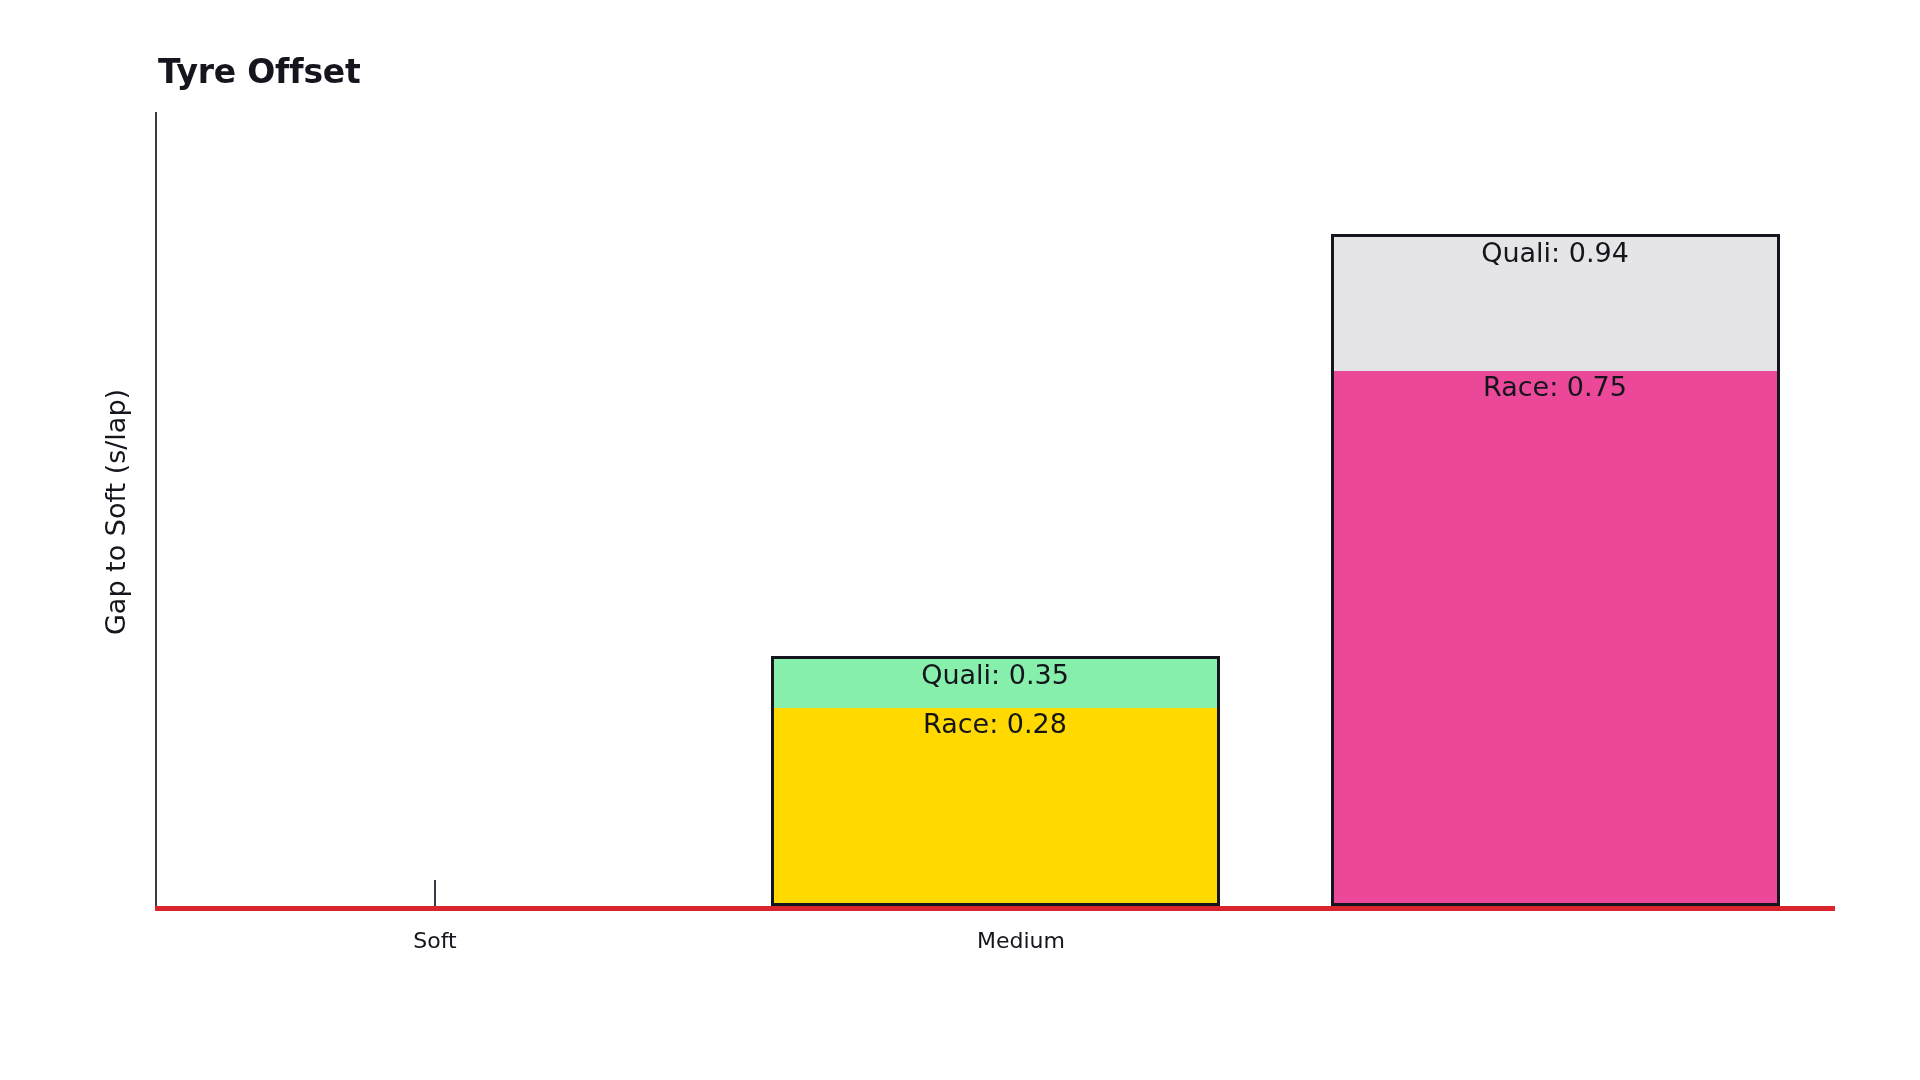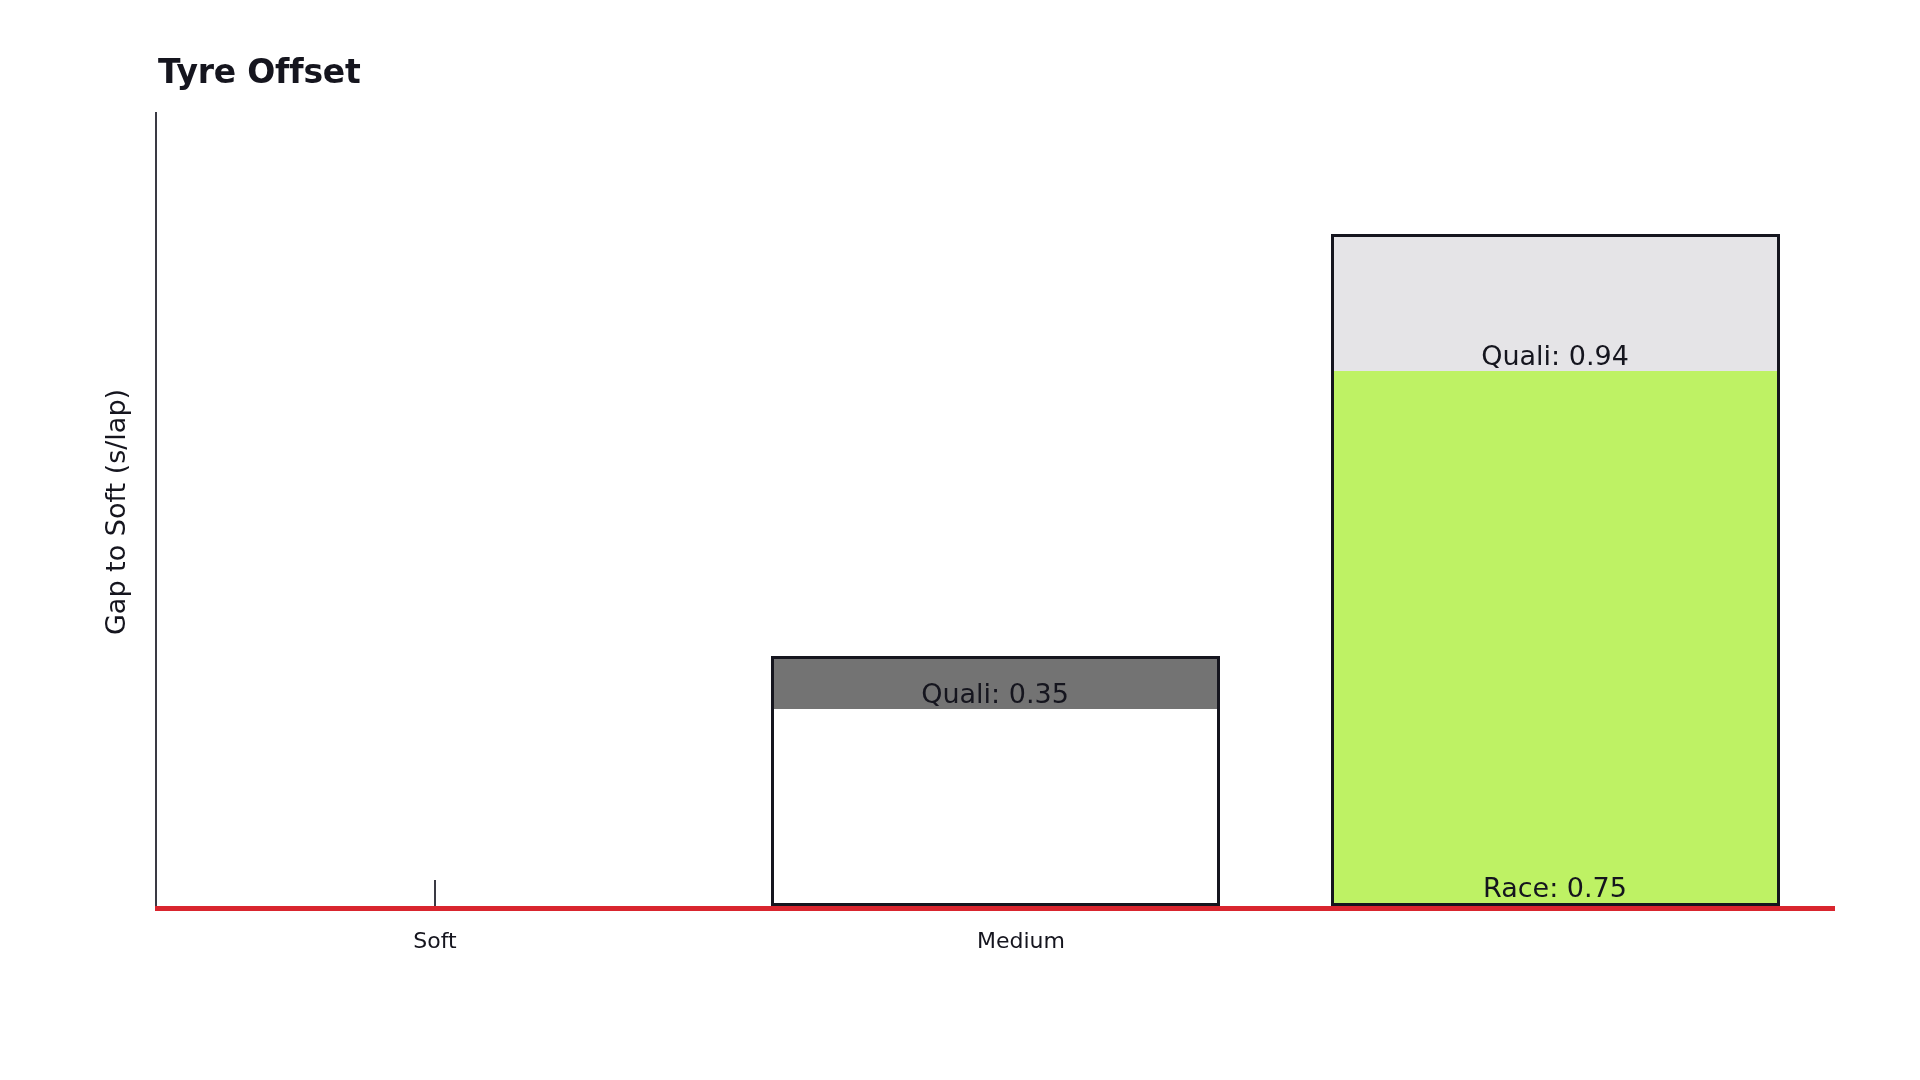--- a/index.html
+++ b/index.html
@@ -96,21 +96,21 @@
 
   .bar-stack.zero-bar {
     border: none;
     background: none;
   }
 
   .bar-seg {
     position: relative;
     width: 100%;
     display: flex;
-    align-items: flex-end;
+    align-items: flex-start;
     justify-content: center;
     overflow: hidden;
   }
 
   .bar-seg-label {
     font-size: 27px;
     color: #15151e;
     white-space: nowrap;
     pointer-events: none;
   }
@@ -148,32 +148,35 @@
   <div id="plot-area">
 
     <div class="bar-group" id="group-soft" style="left: 55.5px; width: 449px;">
       <div class="bar-stack zero-bar">
         <div class="zero-tick"></div>
       </div>
     </div>
 
     <div class="bar-group" id="group-medium" style="left: 615.5px; width: 449px;">
       <div class="bar-stack" id="stack-medium" style="height: 250.36px; border-color: rgb(21, 21, 30);">
-        <div class="bar-seg" id="seg-medium-quali" style="height: 50.0721px; background: #737373;">
+        <div class="bar-seg" id="seg-medium-quali" style="height: 50.0721px; background: #86efac;">
           <span class="bar-seg-label">Quali: 0.35</span>
+        </div>
+        <div class="bar-seg" id="seg-medium-race" style="height: 200.288px; background: rgb(255, 217, 0);">
+          <span class="bar-seg-label">Race: 0.28</span>
         </div>
       </div>
     </div>
 
     <div class="bar-group" id="group-hard" style="left: 1175.5px; width: 449px;">
       <div class="bar-stack" id="stack-hard" style="height: 672.396px; border-color: rgb(21, 21, 30);">
         <div class="bar-seg" id="seg-hard-quali" style="height: 135.91px; background: rgb(229, 228, 231);">
           <span class="bar-seg-label">Quali: 0.94</span>
         </div>
-        <div class="bar-seg" id="seg-hard-race" style="height: 536.486px; background: #bef264;">
+        <div class="bar-seg" id="seg-hard-race" style="height: 536.486px; background: #ec4899;">
           <span class="bar-seg-label">Race: 0.75</span>
         </div>
       </div>
     </div>
 
   </div>
 
   <div id="x-axis-baseline" style="background: rgb(217, 37, 46);"></div>
 
   <div class="x-tick-label" id="xtick-0" style="left: 285px; width: 300px;">Soft</div>

